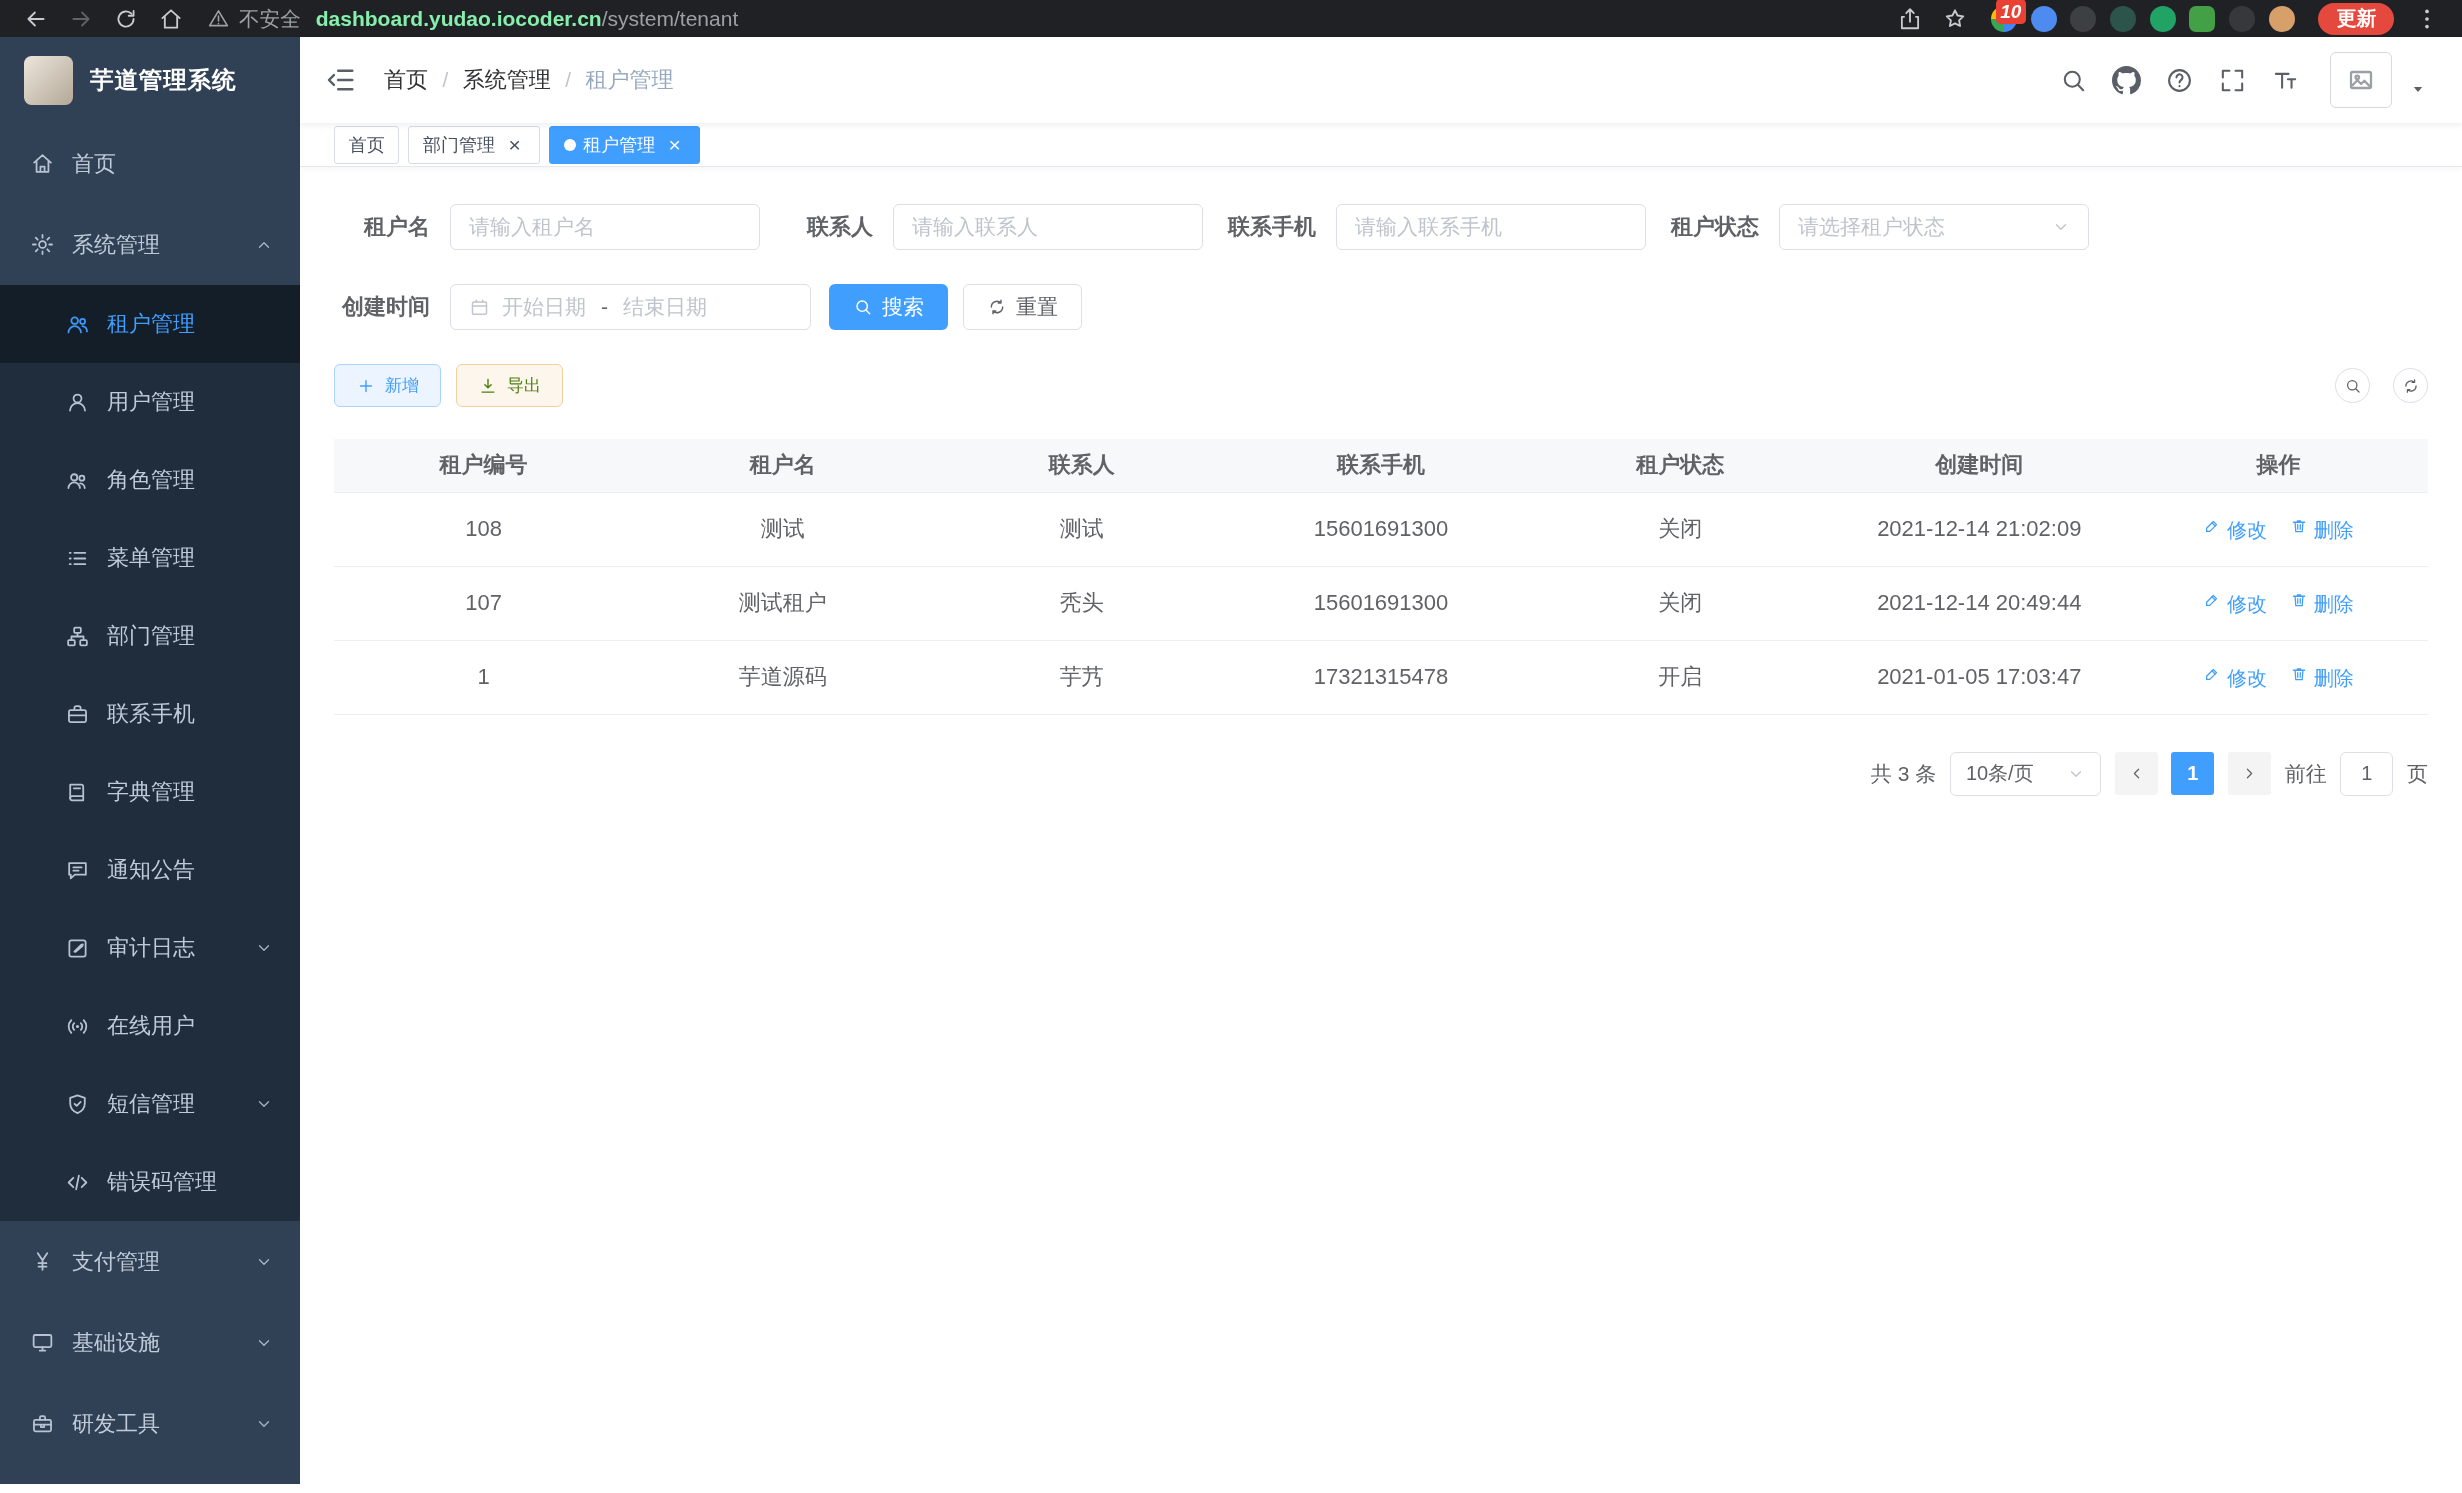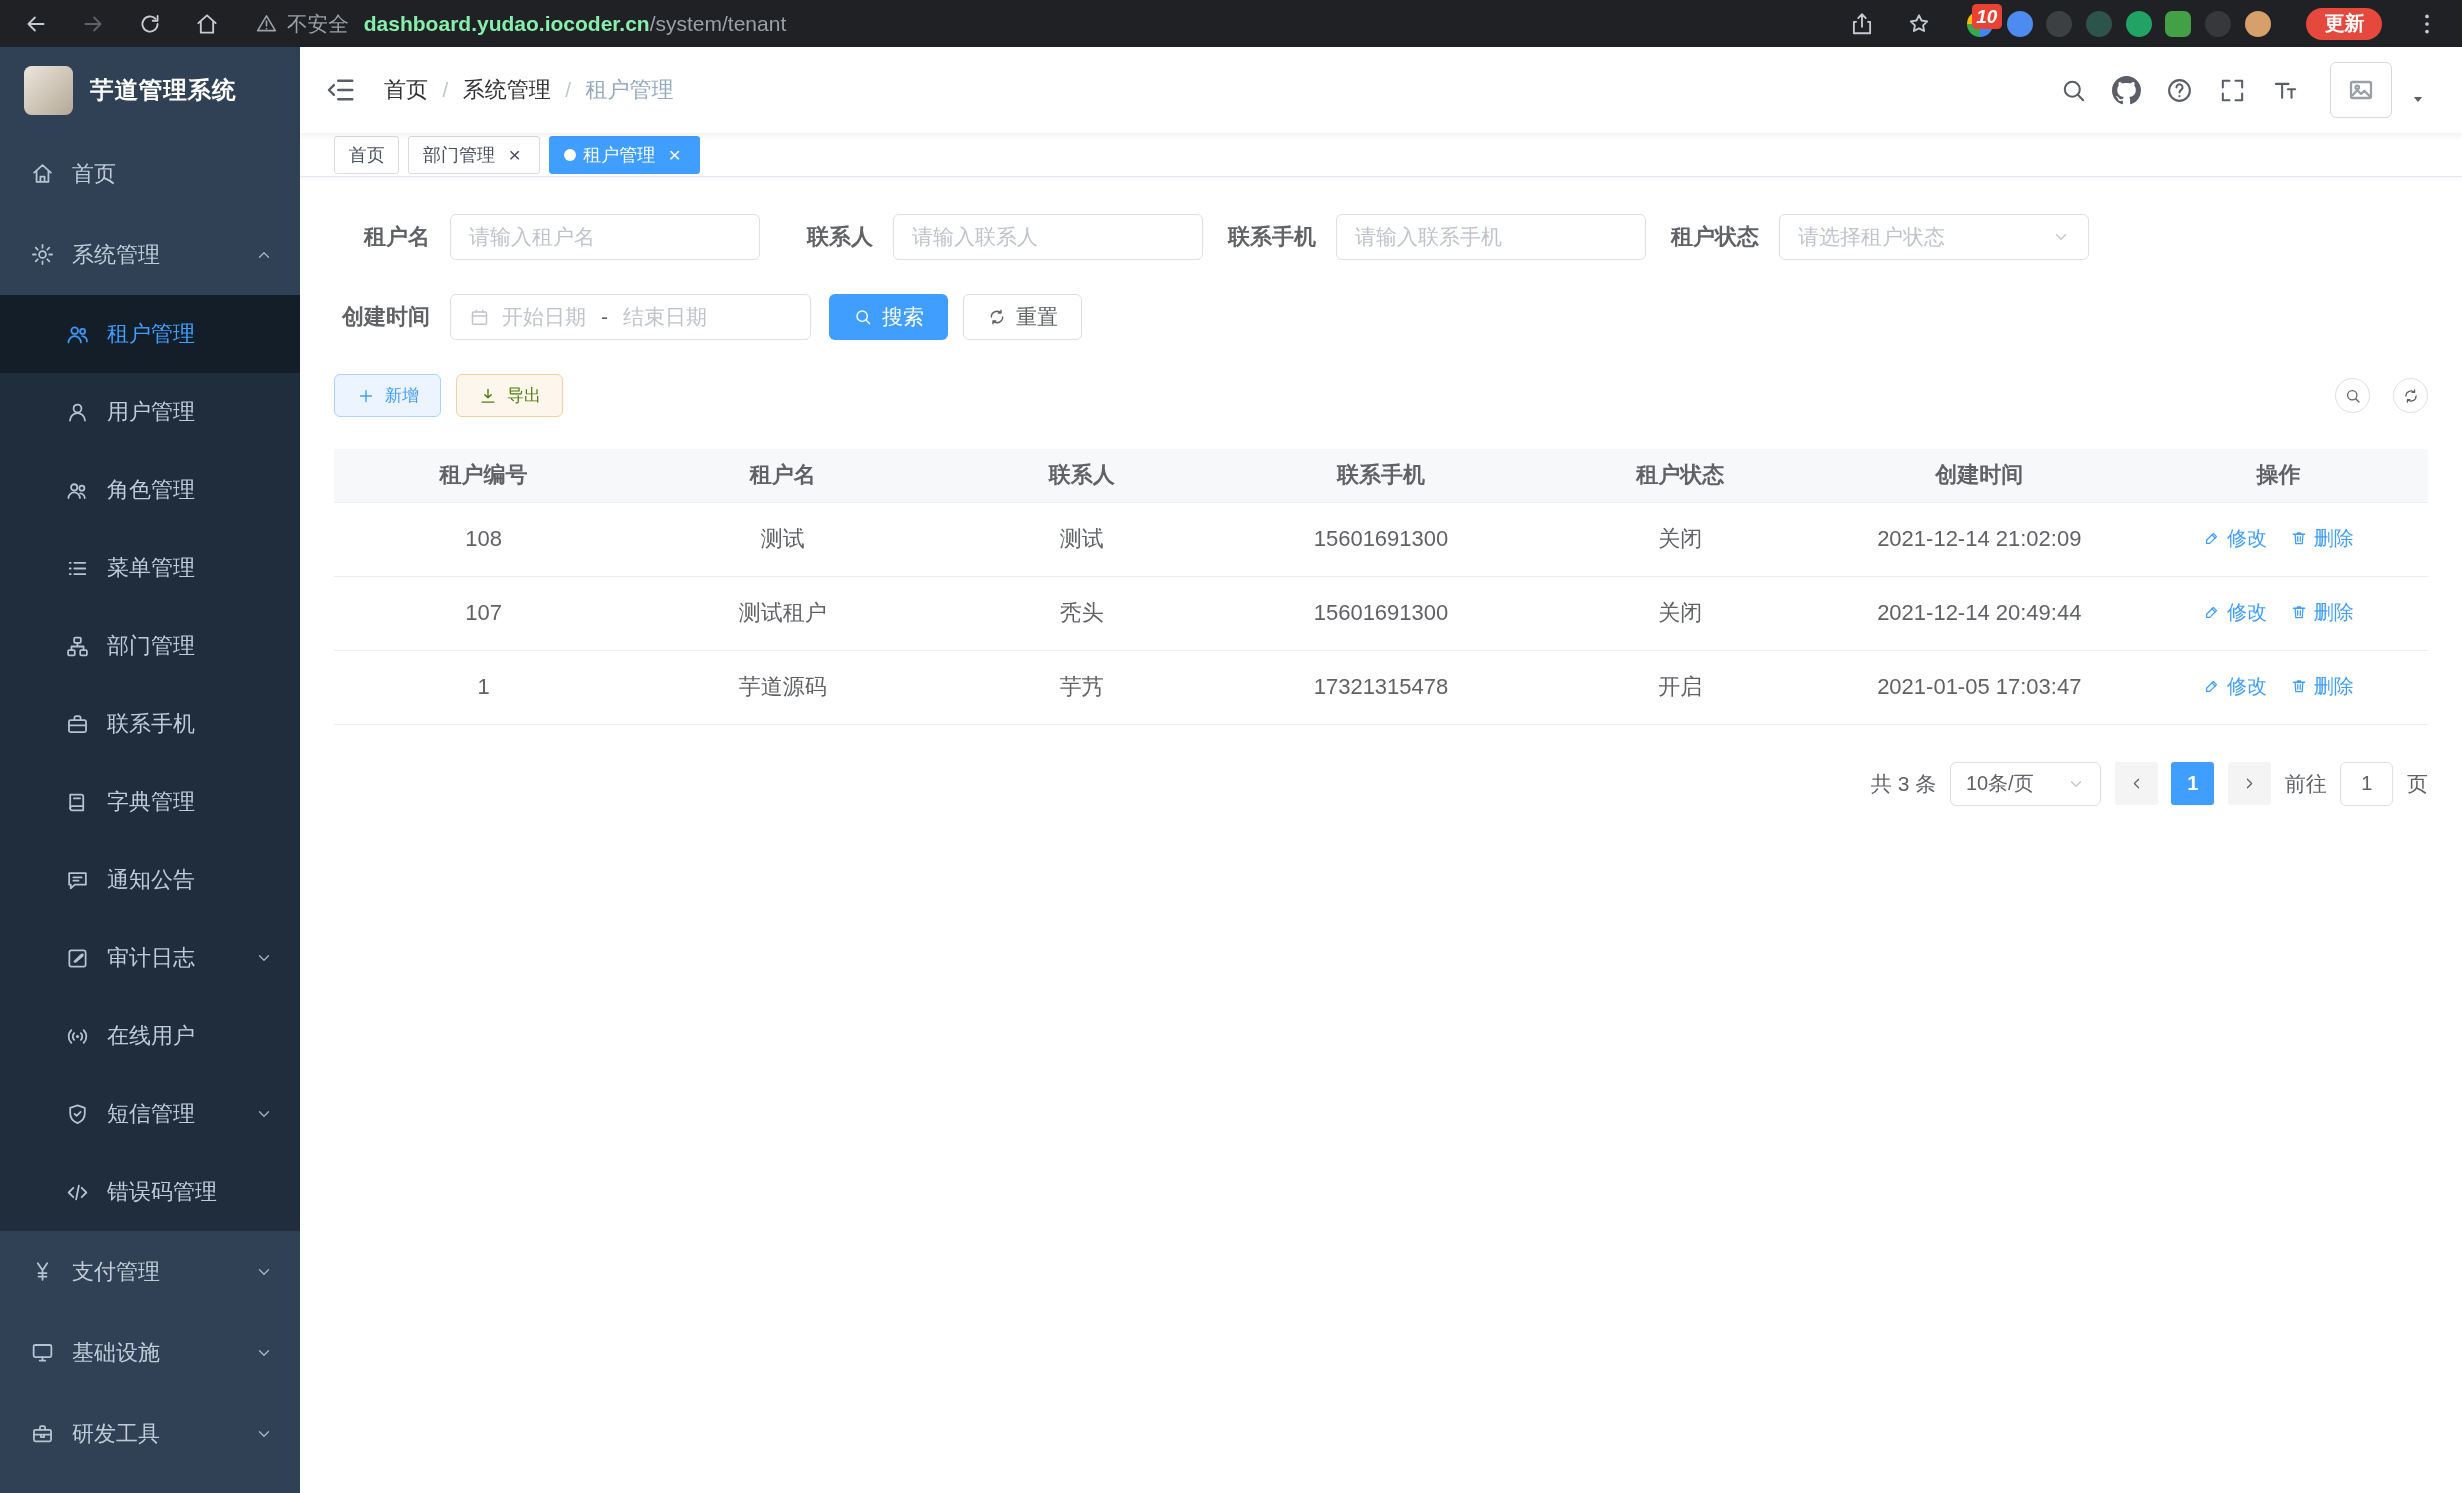--- a/index.html
+++ b/index.html
@@ -2,21 +2,21 @@
 <html style="font-size:12px"><head>
 <meta charset="utf-8">
 <style>
   *{box-sizing:border-box;margin:0;padding:0}
   html,body{width:2462px;height:1494px}
   body{font-family:"Liberation Sans","DejaVu Sans",sans-serif;background:#fff;overflow:hidden}
   .ic{width:1em;height:1em;display:block;stroke:currentColor;fill:none;stroke-width:1.7;stroke-linecap:round;stroke-linejoin:round}
   [data-icon]{display:inline-flex;align-items:center;justify-content:center}
 
   
-  .chrome{height:47px;background:#202124;display:flex;align-items:center;padding:9px 15px;gap:16px;color:#dfe1e5}
+  .chrome{height:37px;background:#202124;display:flex;align-items:center;padding:9px 15px;gap:4px;color:#dfe1e5}
   .cbtn{width:41px;height:41px;border-radius:50%;display:flex;align-items:center;justify-content:center;font-size:26px;color:#c7cbd1;flex-shrink:0;cursor:pointer}
   .cbtn.dim{color:#5f6368}
   .addr{flex:1;display:flex;align-items:center;gap:9px;padding:0 12px;font-size:21px;min-width:0;cursor:text}
   .addr .warn{font-size:23px;color:#9aa0a6}
   .sec-label{color:#9aa0a6;font-size:20.6px;margin-right:6px}
   .url{white-space:nowrap}
   .url .domain{color:#86efac;font-weight:700}
   .url .path{color:#9aa0a6}
   .ext-group{display:flex;align-items:center;gap:13.7px;margin:0 12px}
   .ext{width:26px;height:26px;border-radius:50%;position:relative;flex-shrink:0;cursor:pointer}
@@ -83,21 +83,21 @@
   .btn.sm{height:43px;padding:0 21px;font-size:17px}
   .plain-primary{background:#ecf5ff;border-color:#abd3ff;color:#409eff}
   .plain-warning{background:#fdf6ec;border-color:#f3d19e;color:#4d7c0f;margin-left:15px}
   .toolbar-right{margin-left:auto;display:flex;gap:23px}
   .circle-btn{width:35px;height:35px;border-radius:50%;border:1.5px solid #dcdfe6;display:flex;align-items:center;justify-content:center;font-size:18px;color:#606266;background:#fff;cursor:pointer}
 
   
   .grid{width:100%;border-collapse:collapse;table-layout:fixed}
   .grid th{background:#f7f8fa;height:53px;font-size:22px;color:#606266;font-weight:700;text-align:center;border-bottom:1.5px solid #ebeef5}
   .grid td{height:74px;text-align:center;font-size:22px;color:#606266;border-bottom:1.5px solid #ebeef5;white-space:nowrap}
-  .op{color:#409eff;font-size:20px;display:inline-flex;align-items:center;gap:6px;margin:0 11.4px;cursor:pointer;text-decoration:none}
+  .op{color:#409eff;font-size:20px;display:inline-flex;align-items:flex-start;gap:6px;margin:0 11.4px;cursor:pointer;text-decoration:none}
   .op [data-icon]{font-size:18px}
 
   
   .pager{display:flex;align-items:center;justify-content:flex-end;gap:13.7px;margin-top:37px;font-size:21px;color:#606266;padding-bottom:46px}
   .psize{width:151px;height:44px;border:1.5px solid #dcdfe6;border-radius:6px;display:flex;align-items:center;padding:0 15px;font-size:20px;color:#606266;cursor:pointer}
   .psize .sel-caret{margin-left:auto}
   .pbtn{min-width:43px;height:43px;background:#f4f4f5;border-radius:3px;display:inline-flex;align-items:center;justify-content:center;font-size:20px;color:#606266;cursor:pointer}
   .pbtn.active{background:#409eff;color:#fff;font-weight:700}
   .pbtn [data-icon]{font-size:17px}
   .rot90 svg{transform:rotate(90deg)}

